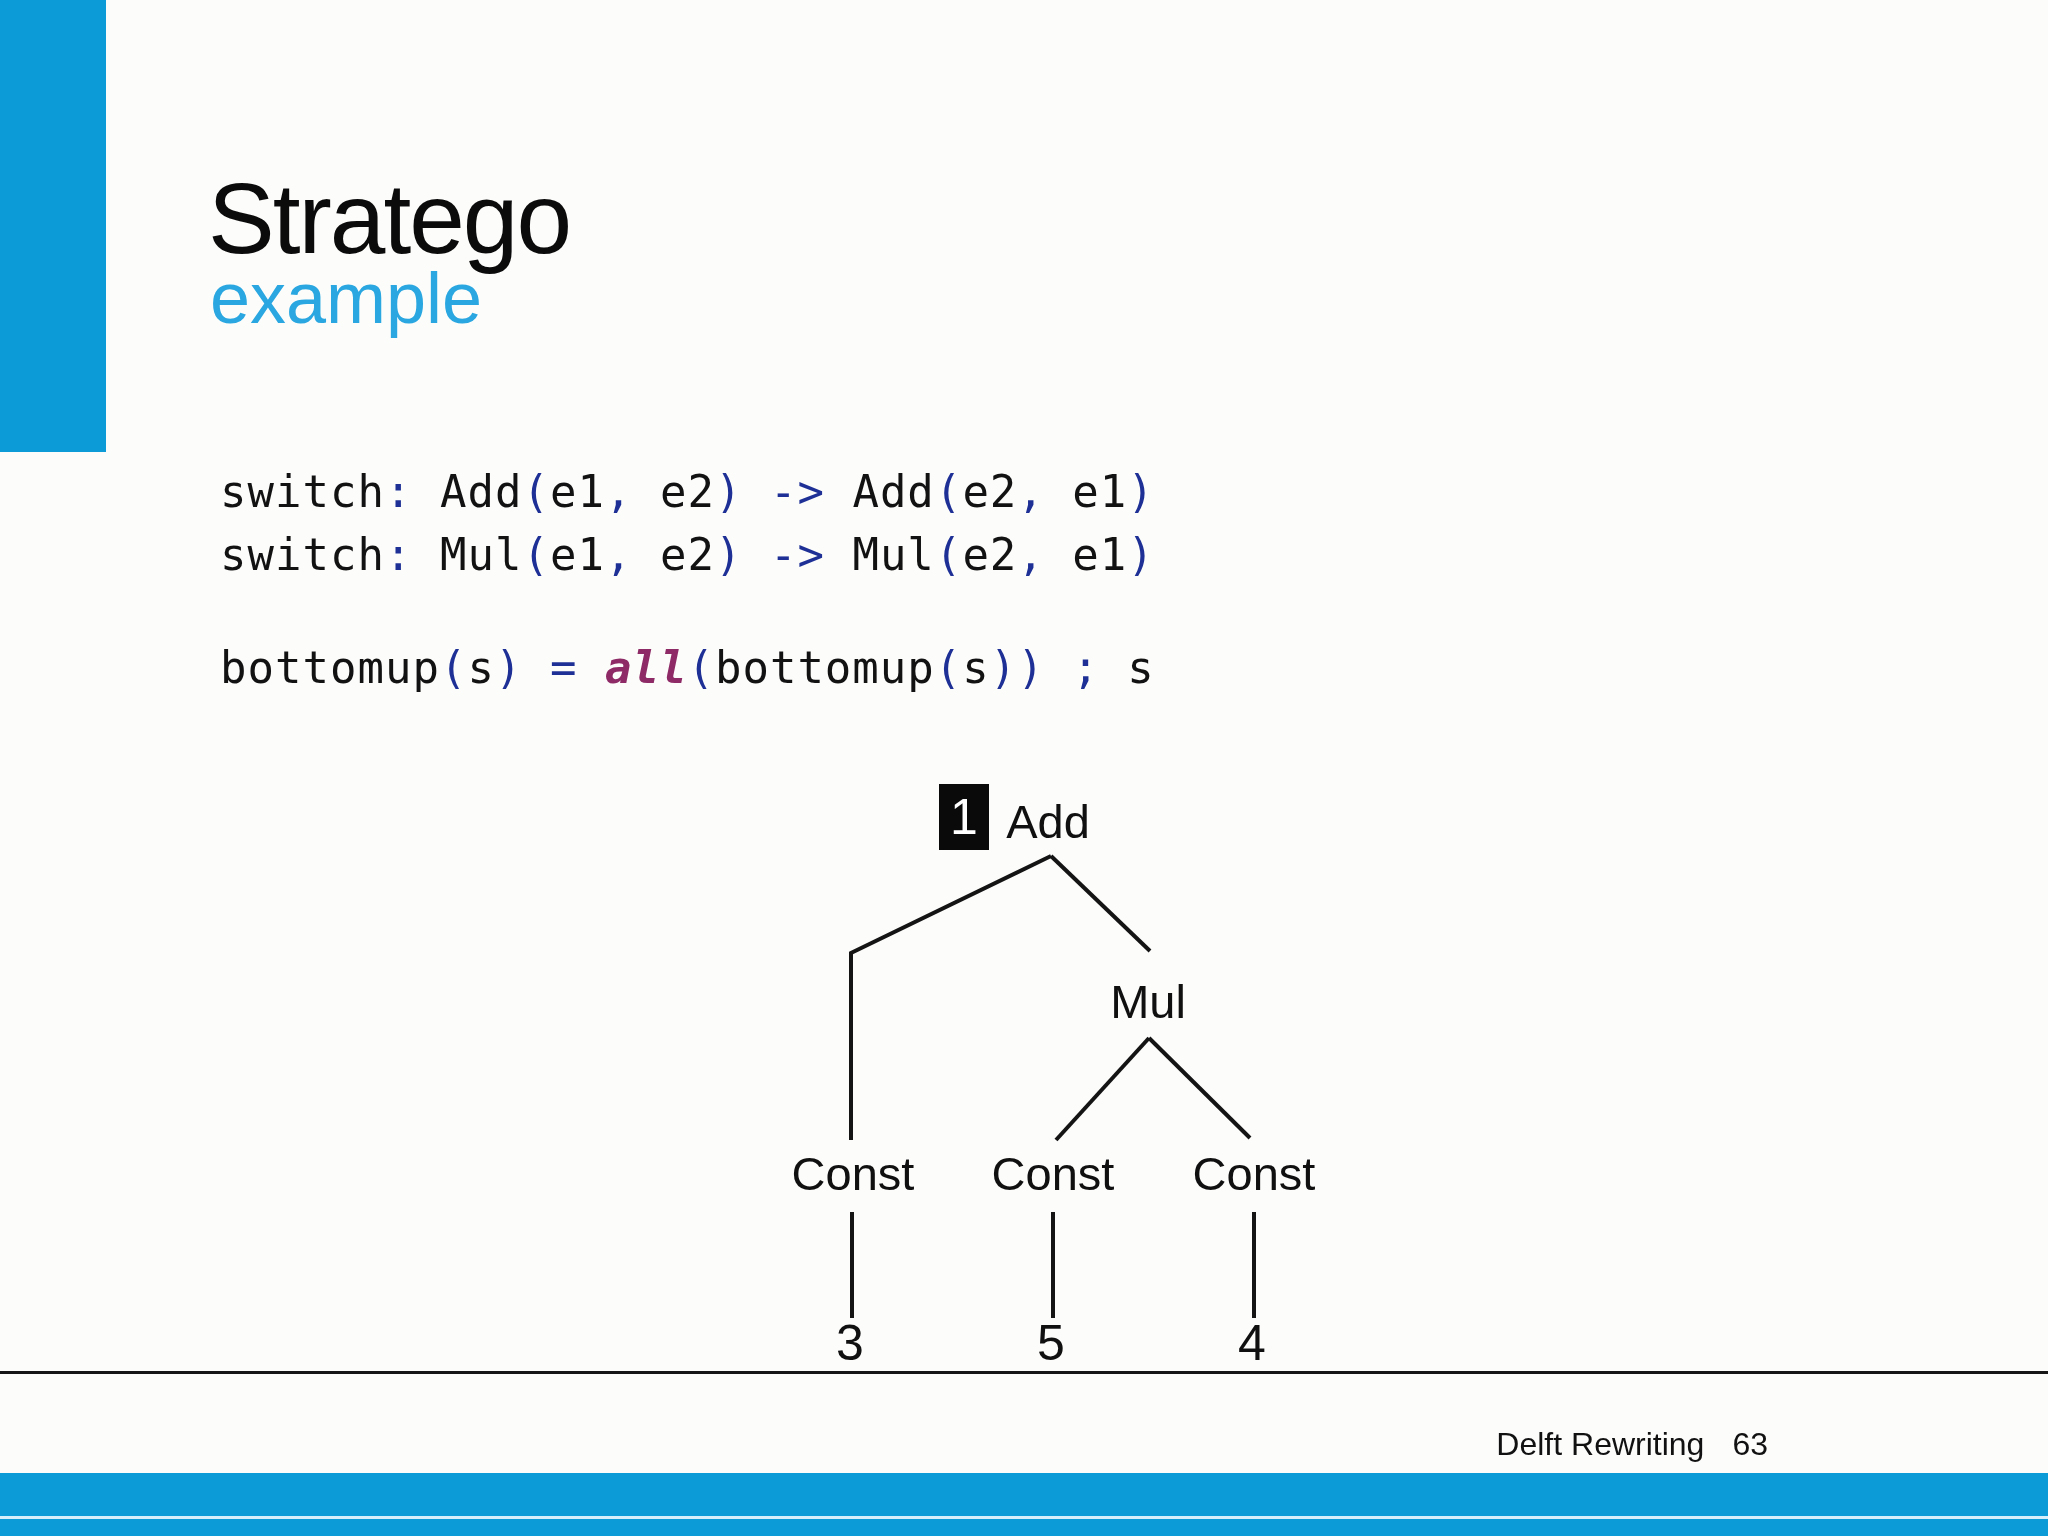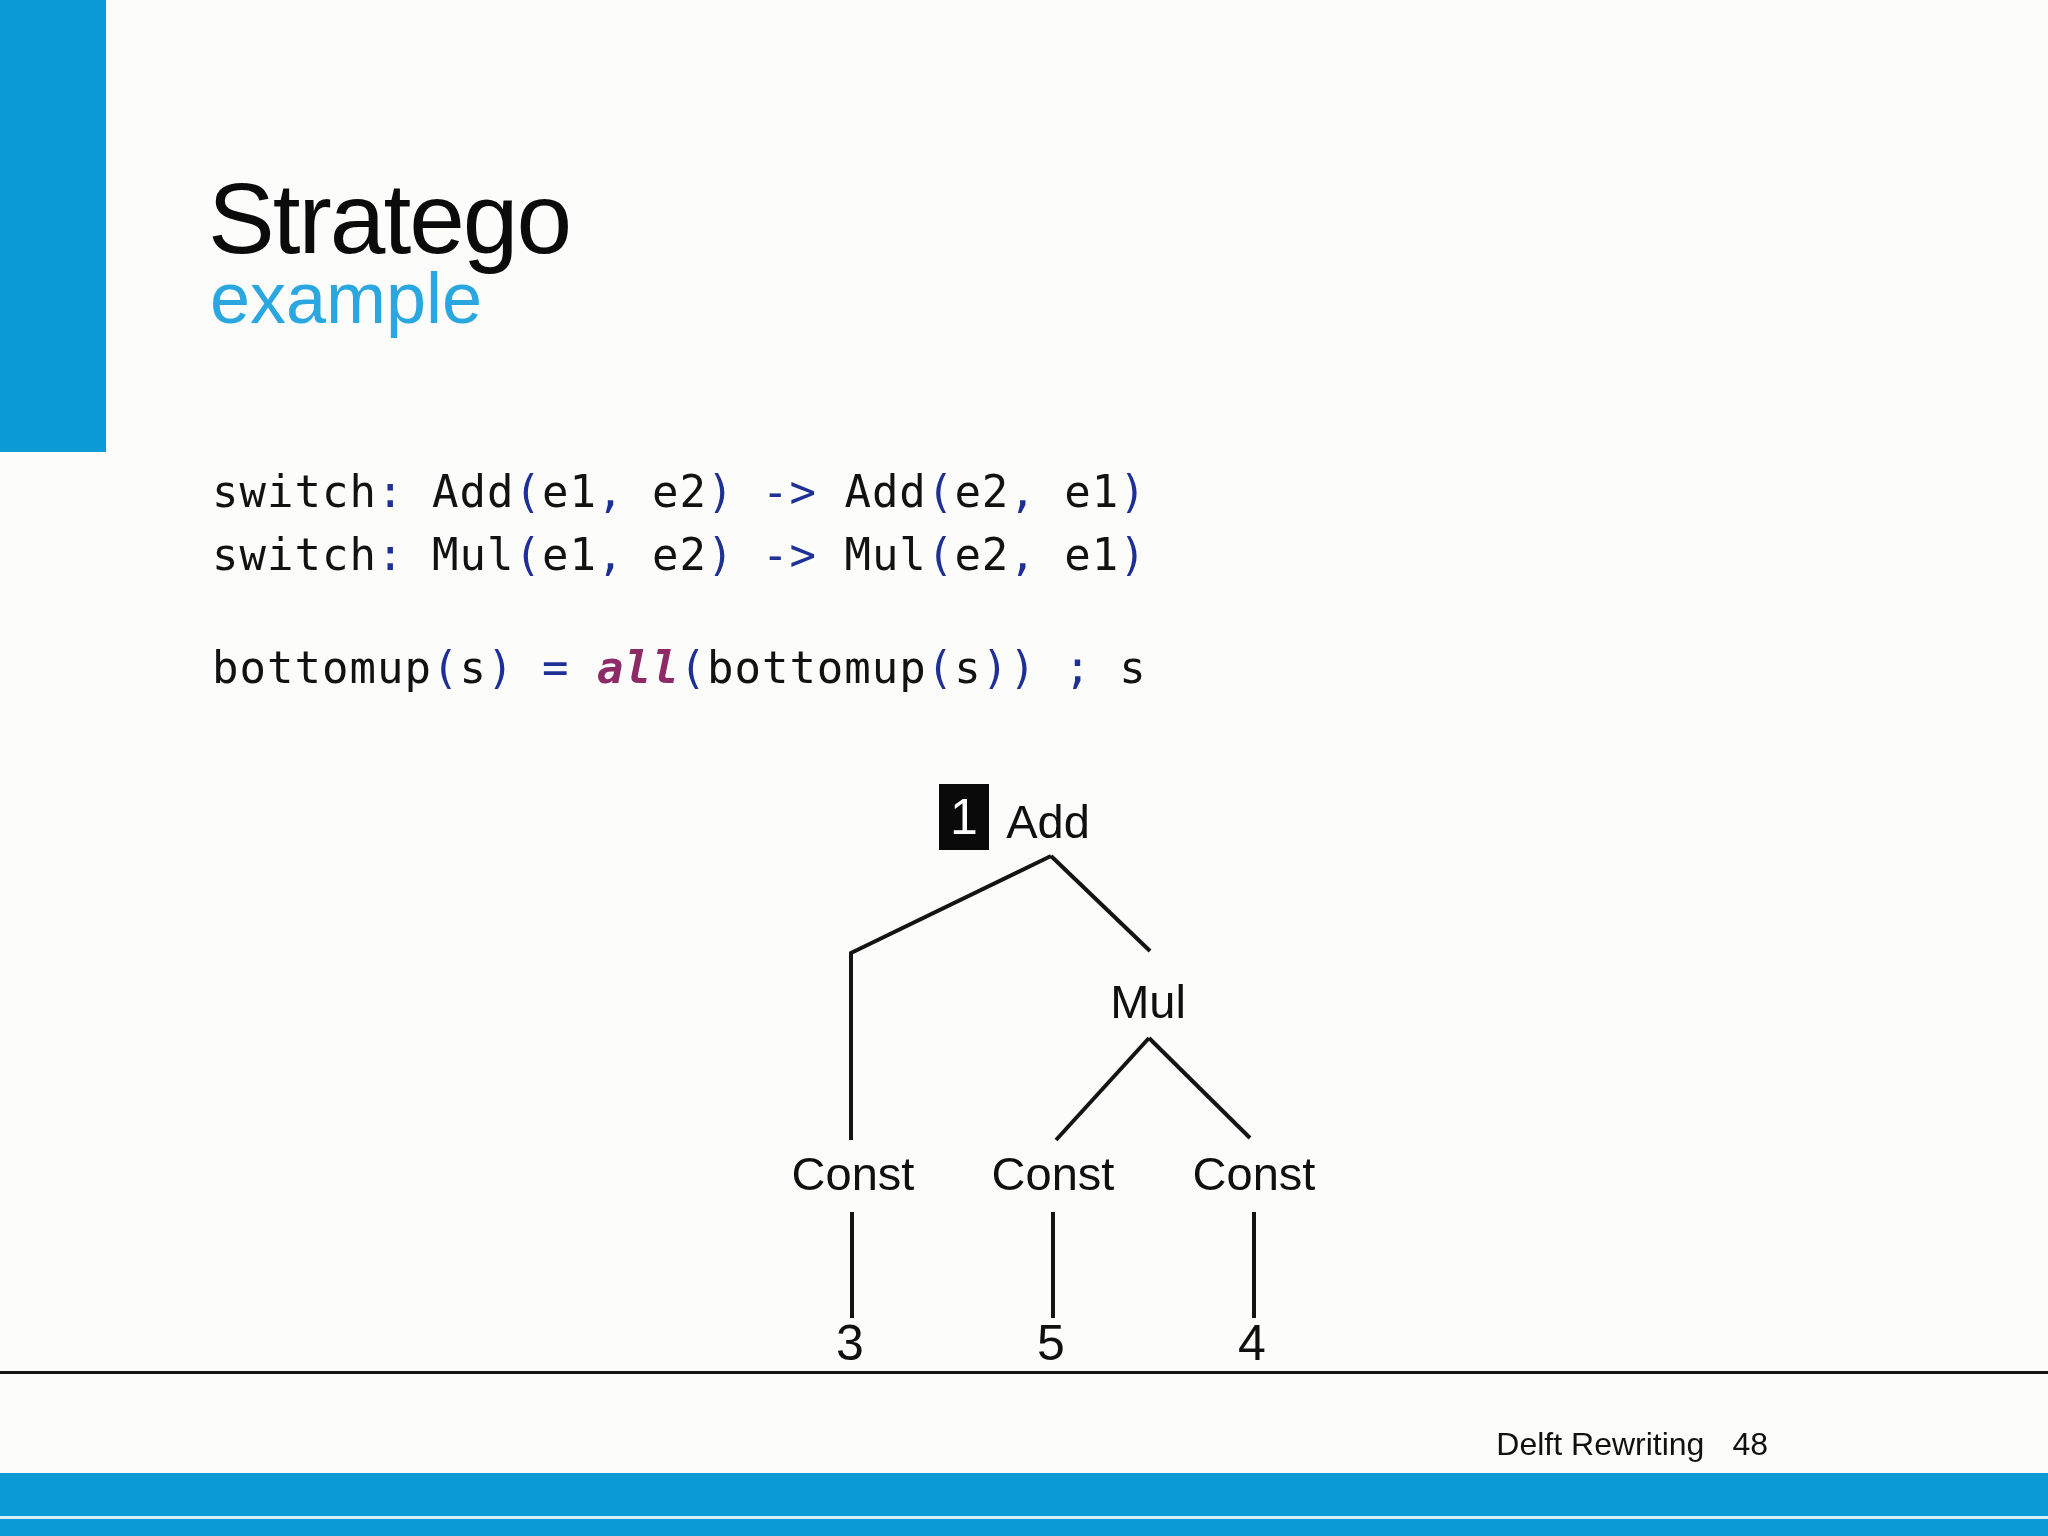--- a/index.html
+++ b/index.html
@@ -14,21 +14,21 @@
   body{font-family:"Liberation Sans",sans-serif;background:#888;}
   .slide{position:relative;width:2048px;height:1536px;overflow:hidden;background:#FCFDFB;}
 
   .left-bar{position:absolute;left:0;top:0;width:106px;height:452px;background:var(--cyan);}
 
   .title{position:absolute;left:208px;top:168px;font-size:100px;line-height:1;
          letter-spacing:-2px;color:#0b0b0b;font-weight:400;}
   .subtitle{position:absolute;left:210px;top:262px;font-size:72px;line-height:1;
          color:var(--subtitle-cyan);font-weight:400;}
 
-  .code-line{position:absolute;left:212px;font-family:"DejaVu Sans Mono",monospace;
+  .code-line{position:absolute;left:220px;font-family:"DejaVu Sans Mono",monospace;
          font-size:44px;line-height:1;letter-spacing:1px;white-space:pre;color:var(--ink);}
   .tk-id{color:var(--ink);}
   .tk-pu{color:var(--navy);}
   .tk-kw{color:var(--purple);font-style:italic;font-weight:bold;}
 
   .tree-svg{position:absolute;left:0;top:0;pointer-events:none;}
 
   .badge{position:absolute;left:939px;top:784px;width:50px;height:66px;background:#0a0a0a;
          color:#ffffff;font-size:50px;display:flex;align-items:center;justify-content:center;}
   .node{position:absolute;transform:translateX(-50%);font-size:47px;line-height:1;
@@ -84,19 +84,19 @@
   <div class="node" style="left:853px;top:1150px">Const</div>
   <div class="node" style="left:1053px;top:1150px">Const</div>
   <div class="node" style="left:1254px;top:1150px">Const</div>
   <div class="leaf" style="left:850px;top:1318px">3</div>
   <div class="leaf" style="left:1051px;top:1318px">5</div>
   <div class="leaf" style="left:1252px;top:1318px">4</div>
 
   <div class="divider"></div>
 
 
-  <div class="footer-text"><span>Delft Rewriting</span><span class="gap"></span><span>48</span></div>
+  <div class="footer-text"><span>Delft Rewriting</span><span class="gap"></span><span>63</span></div>
 
   <div class="bar-main"></div>
   <div class="bar-line"></div>
   <div class="bar-strip"></div>
 
 </div>
 
 </body></html>

